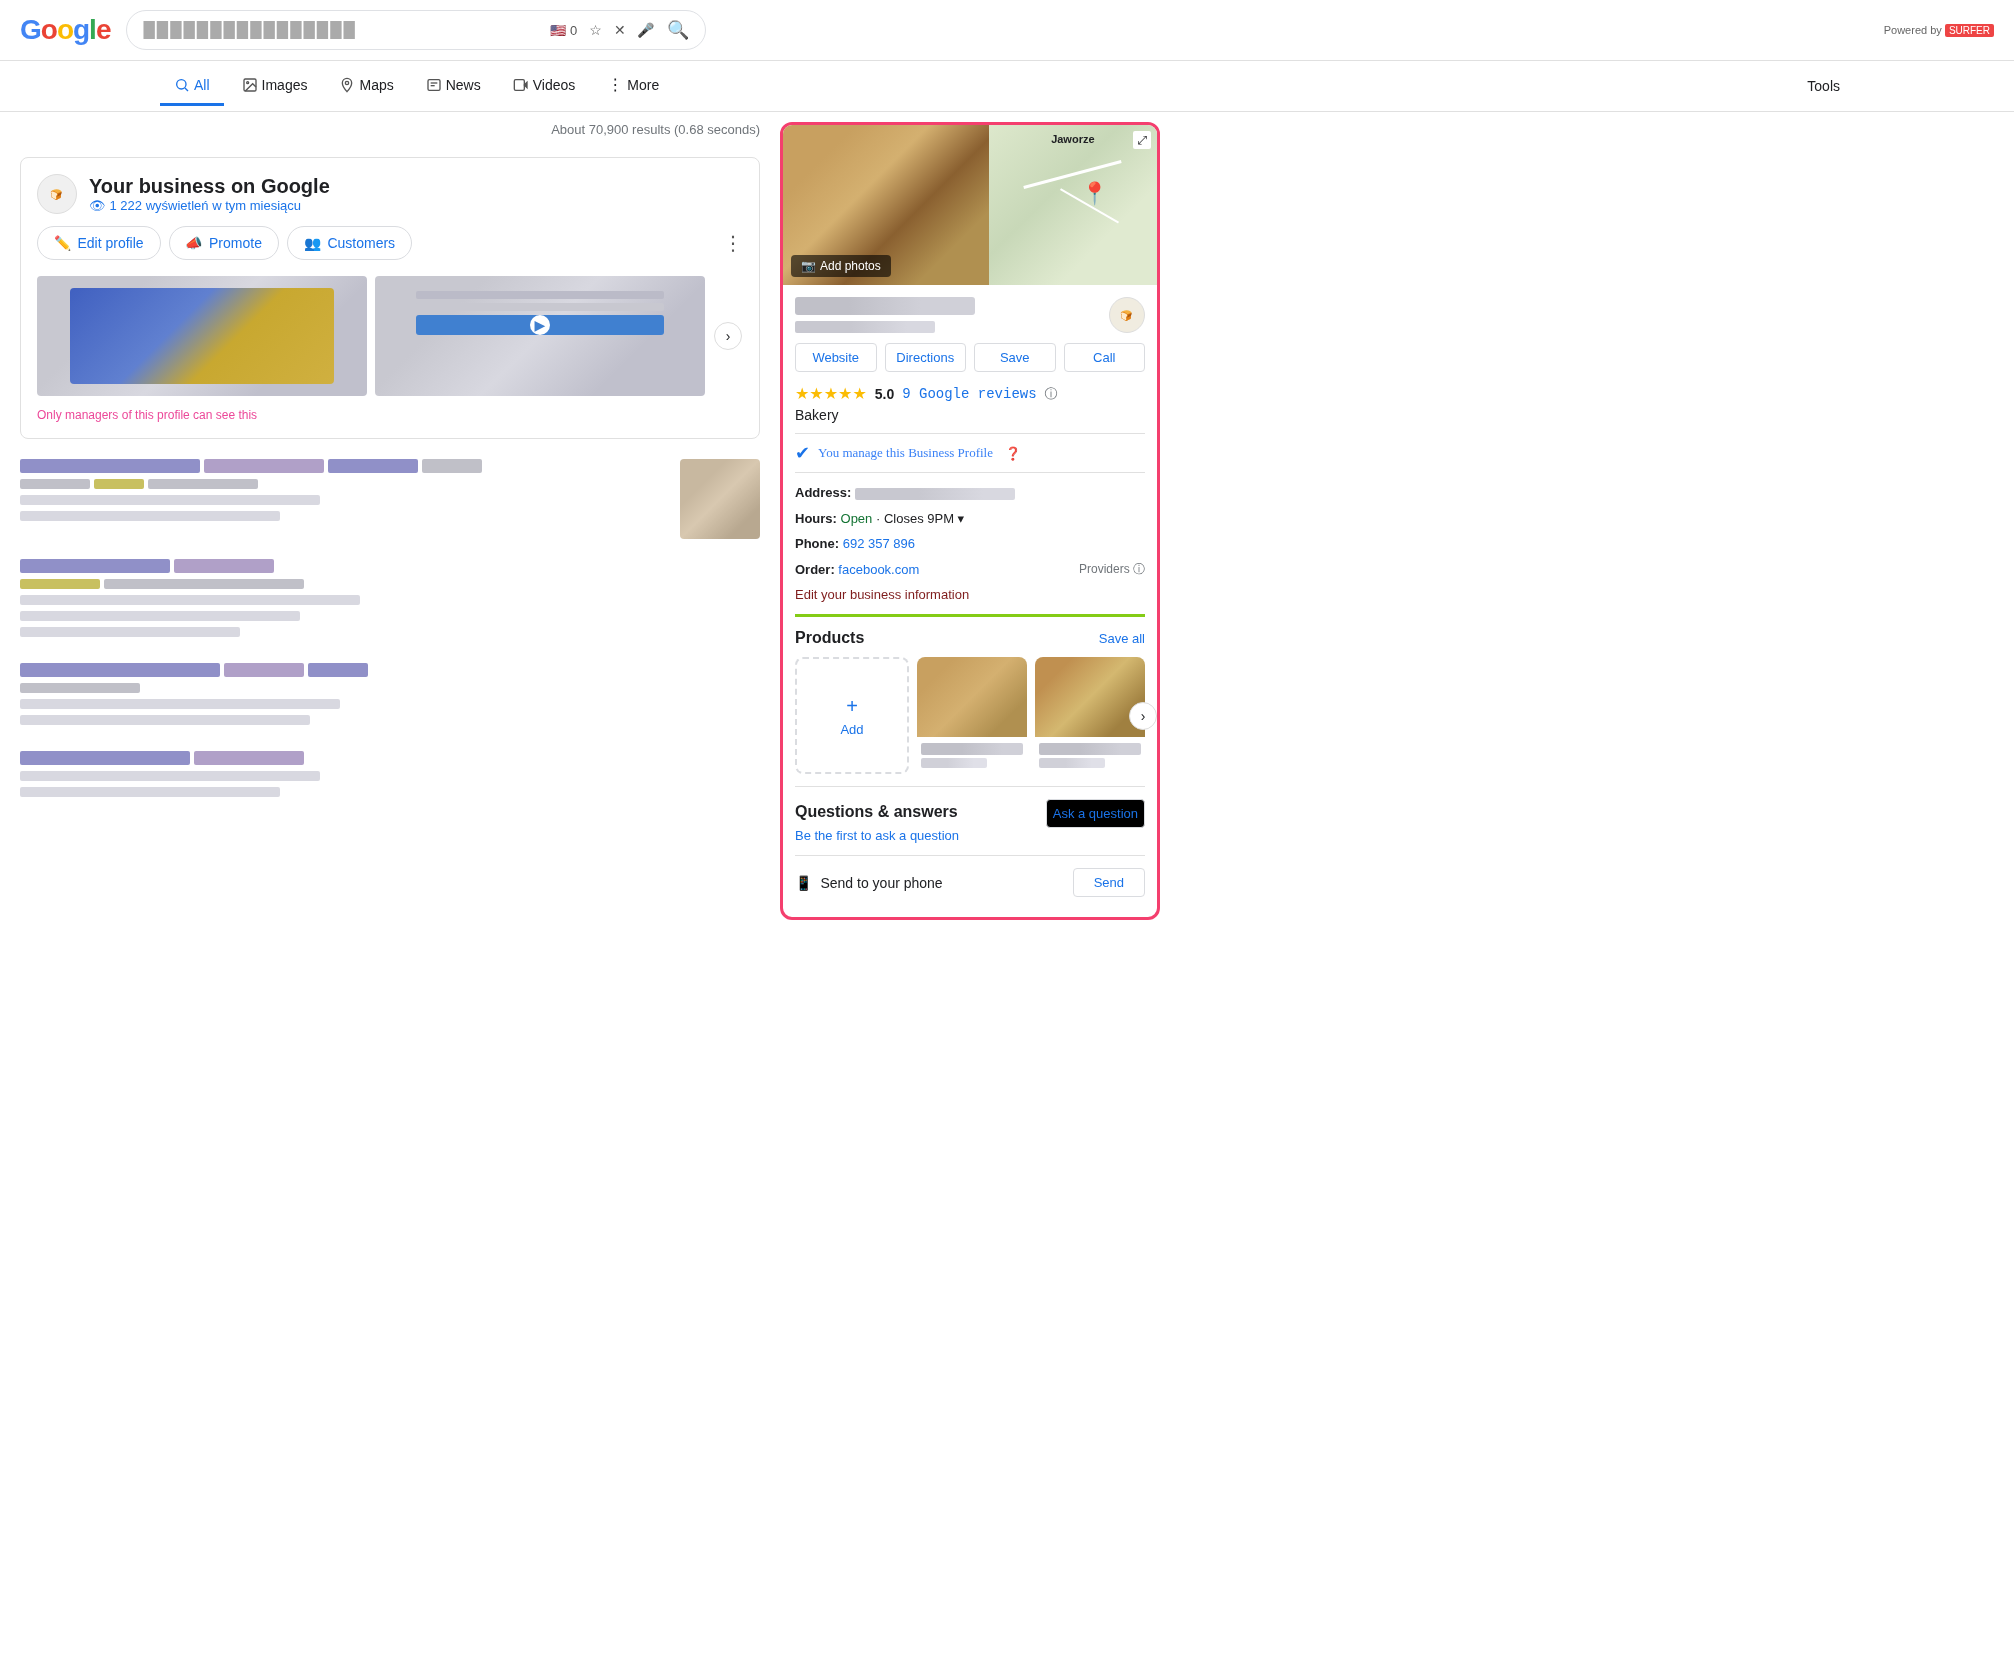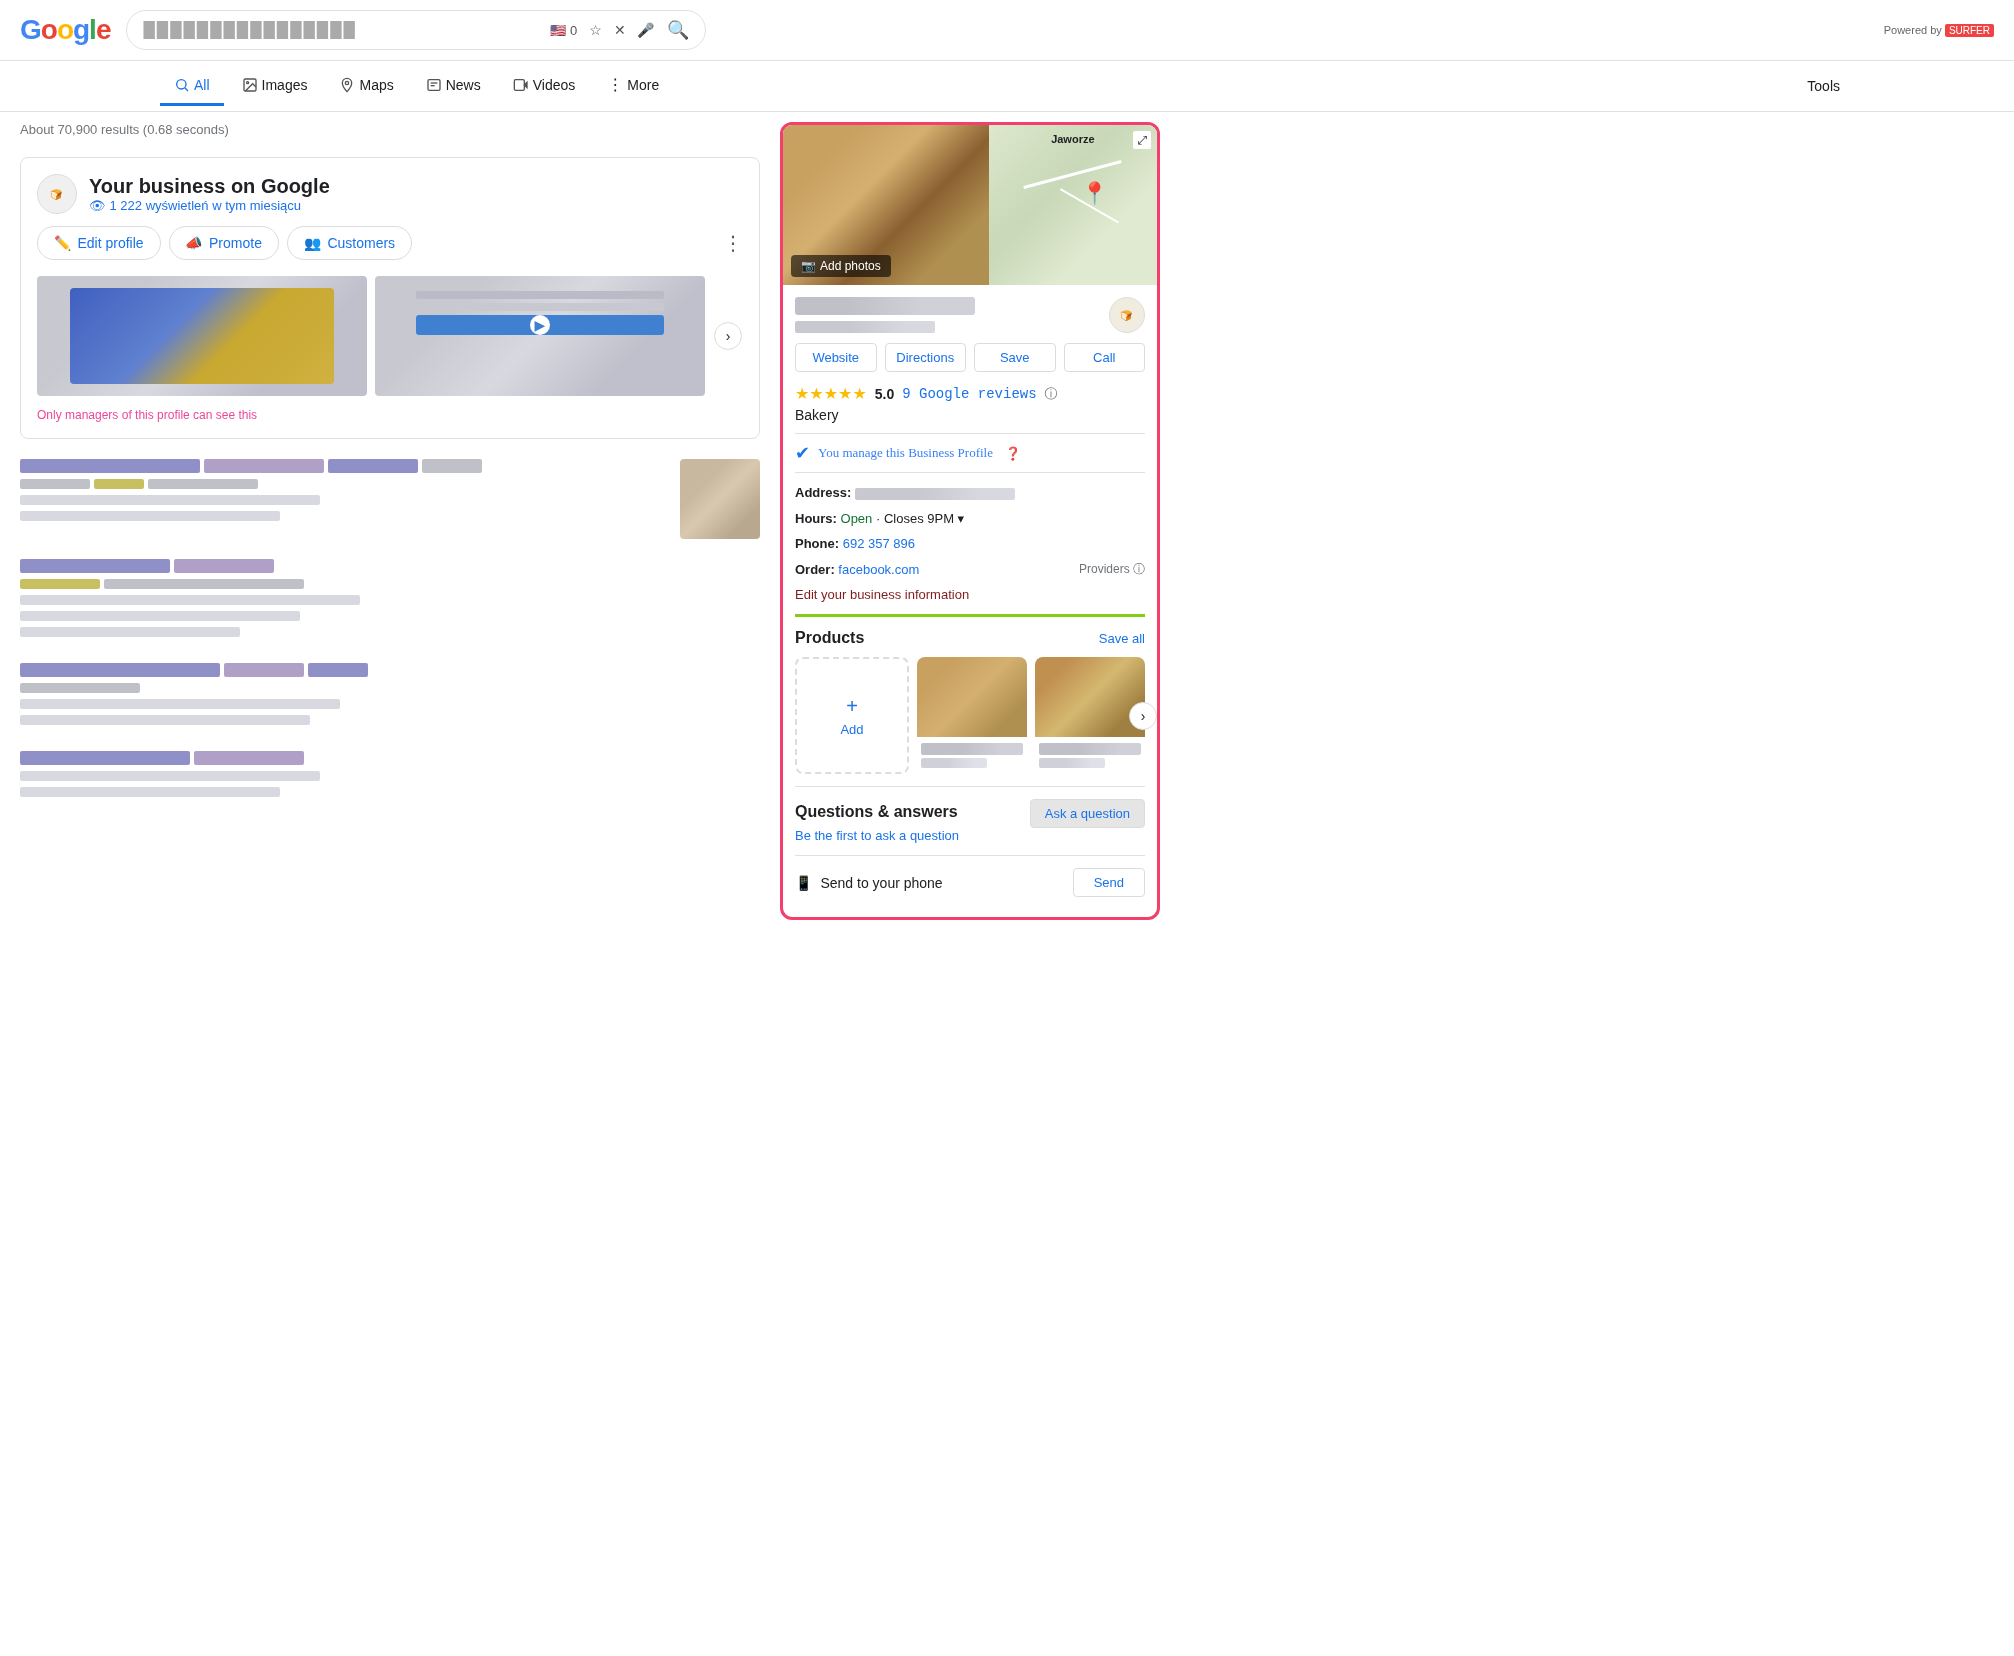--- a/index.html
+++ b/index.html
@@ -25,21 +25,21 @@
     .nav-item { display: flex; align-items: center; gap: 4px; padding: 10px 14px; color: #202124; cursor: pointer; font-size: 14px; border-bottom: 3px solid transparent; }
     .nav-item.active { color: #1a73e8; border-bottom: 3px solid #1a73e8; }
     .nav-item svg { width: 16px; height: 16px; }
     .nav-tools { margin-left: auto; padding: 10px 14px; color: #202124; cursor: pointer; }
 
     
     .main { display: flex; padding: 10px 20px; max-width: 2014px; }
     .left-panel { flex: 1; max-width: 760px; padding-right: 20px; }
     .right-panel { width: 380px; border: 3px solid #f43f6e; border-radius: 12px; overflow: hidden; }
 
-    .results-count { color: #70757a; font-size: 13px; margin-bottom: 20px; }
+    .results-count { color: #70757a; font-size: 13px; margin-bottom: 20px; text-align: right; }
 
     
     .business-card { border: 1px solid #e0e0e0; border-radius: 8px; padding: 16px; margin-bottom: 20px; }
     .business-header { display: flex; align-items: center; gap: 12px; margin-bottom: 12px; }
     .business-logo { width: 40px; height: 40px; border-radius: 50%; background: #f0f0f0; display: flex; align-items: center; justify-content: center; font-size: 18px; border: 1px solid #ddd; }
     .business-info h2 { font-size: 20px; font-weight: 600; }
     .business-views { color: #1a73e8; font-size: 13px; display: flex; align-items: center; gap: 4px; }
 
     .action-buttons { display: flex; gap: 8px; margin-bottom: 16px; align-items: center; }
     .action-btn { display: flex; align-items: center; gap: 6px; padding: 8px 16px; border: 1px solid #dadce0; border-radius: 20px; font-size: 14px; color: #1a73e8; cursor: pointer; background: #fff; }
@@ -111,21 +111,21 @@
     .product-img { width: 100%; height: 80px; background: linear-gradient(135deg, #c8a060 20%, #d4b070 50%, #b09050 80%); }
     .product-img2 { width: 100%; height: 80px; background: linear-gradient(135deg, #c09050 20%, #d4b870 50%, #a08040 80%); }
     .product-label-blurred { height: 12px; background: linear-gradient(90deg, #c0c0c8 40%, #d0d0d8 80%); border-radius: 2px; margin: 6px 4px 3px; }
     .product-sublabel-blurred { height: 10px; background: linear-gradient(90deg, #d0d0d8 40%, #e0e0e8 80%); border-radius: 2px; margin: 0 4px 6px; width: 60%; }
     .products-next { position: absolute; right: -12px; top: 50%; transform: translateY(-50%); width: 28px; height: 28px; border-radius: 50%; border: 1px solid #ddd; background: #fff; display: flex; align-items: center; justify-content: center; cursor: pointer; font-size: 14px; }
 
     .qa-section { margin-top: 12px; border-top: 1px solid #e0e0e0; padding-top: 12px; }
     .qa-header { font-size: 16px; font-weight: 600; margin-bottom: 4px; }
     .qa-row { display: flex; justify-content: space-between; align-items: center; }
     .qa-ask-link { color: #1a73e8; font-size: 13px; cursor: pointer; }
-    .ask-btn { padding: 6px 14px; border: 1px solid #dadce0; border-radius: 4px; font-size: 13px; color: #1a73e8; cursor: pointer; background: #e5e5e5; }
+    .ask-btn { padding: 6px 6px; border: 1px solid #dadce0; border-radius: 4px; font-size: 13px; color: #1a73e8; cursor: pointer; background: #000000; }
 
     .send-section { margin-top: 12px; border-top: 1px solid #e0e0e0; padding-top: 12px; padding-bottom: 8px; display: flex; justify-content: space-between; align-items: center; }
     .send-label { display: flex; align-items: center; gap: 8px; font-size: 14px; }
     .send-btn { padding: 6px 20px; border: 1px solid #dadce0; border-radius: 4px; font-size: 13px; color: #1a73e8; cursor: pointer; background: #fff; }
 
     
     .pixel-row { display: flex; gap: 4px; margin-bottom: 6px; flex-wrap: wrap; }
     .px { height: 14px; border-radius: 2px; }
     .px-blue { background: #9090c8; }
     .px-purple { background: #b0a0c8; }

